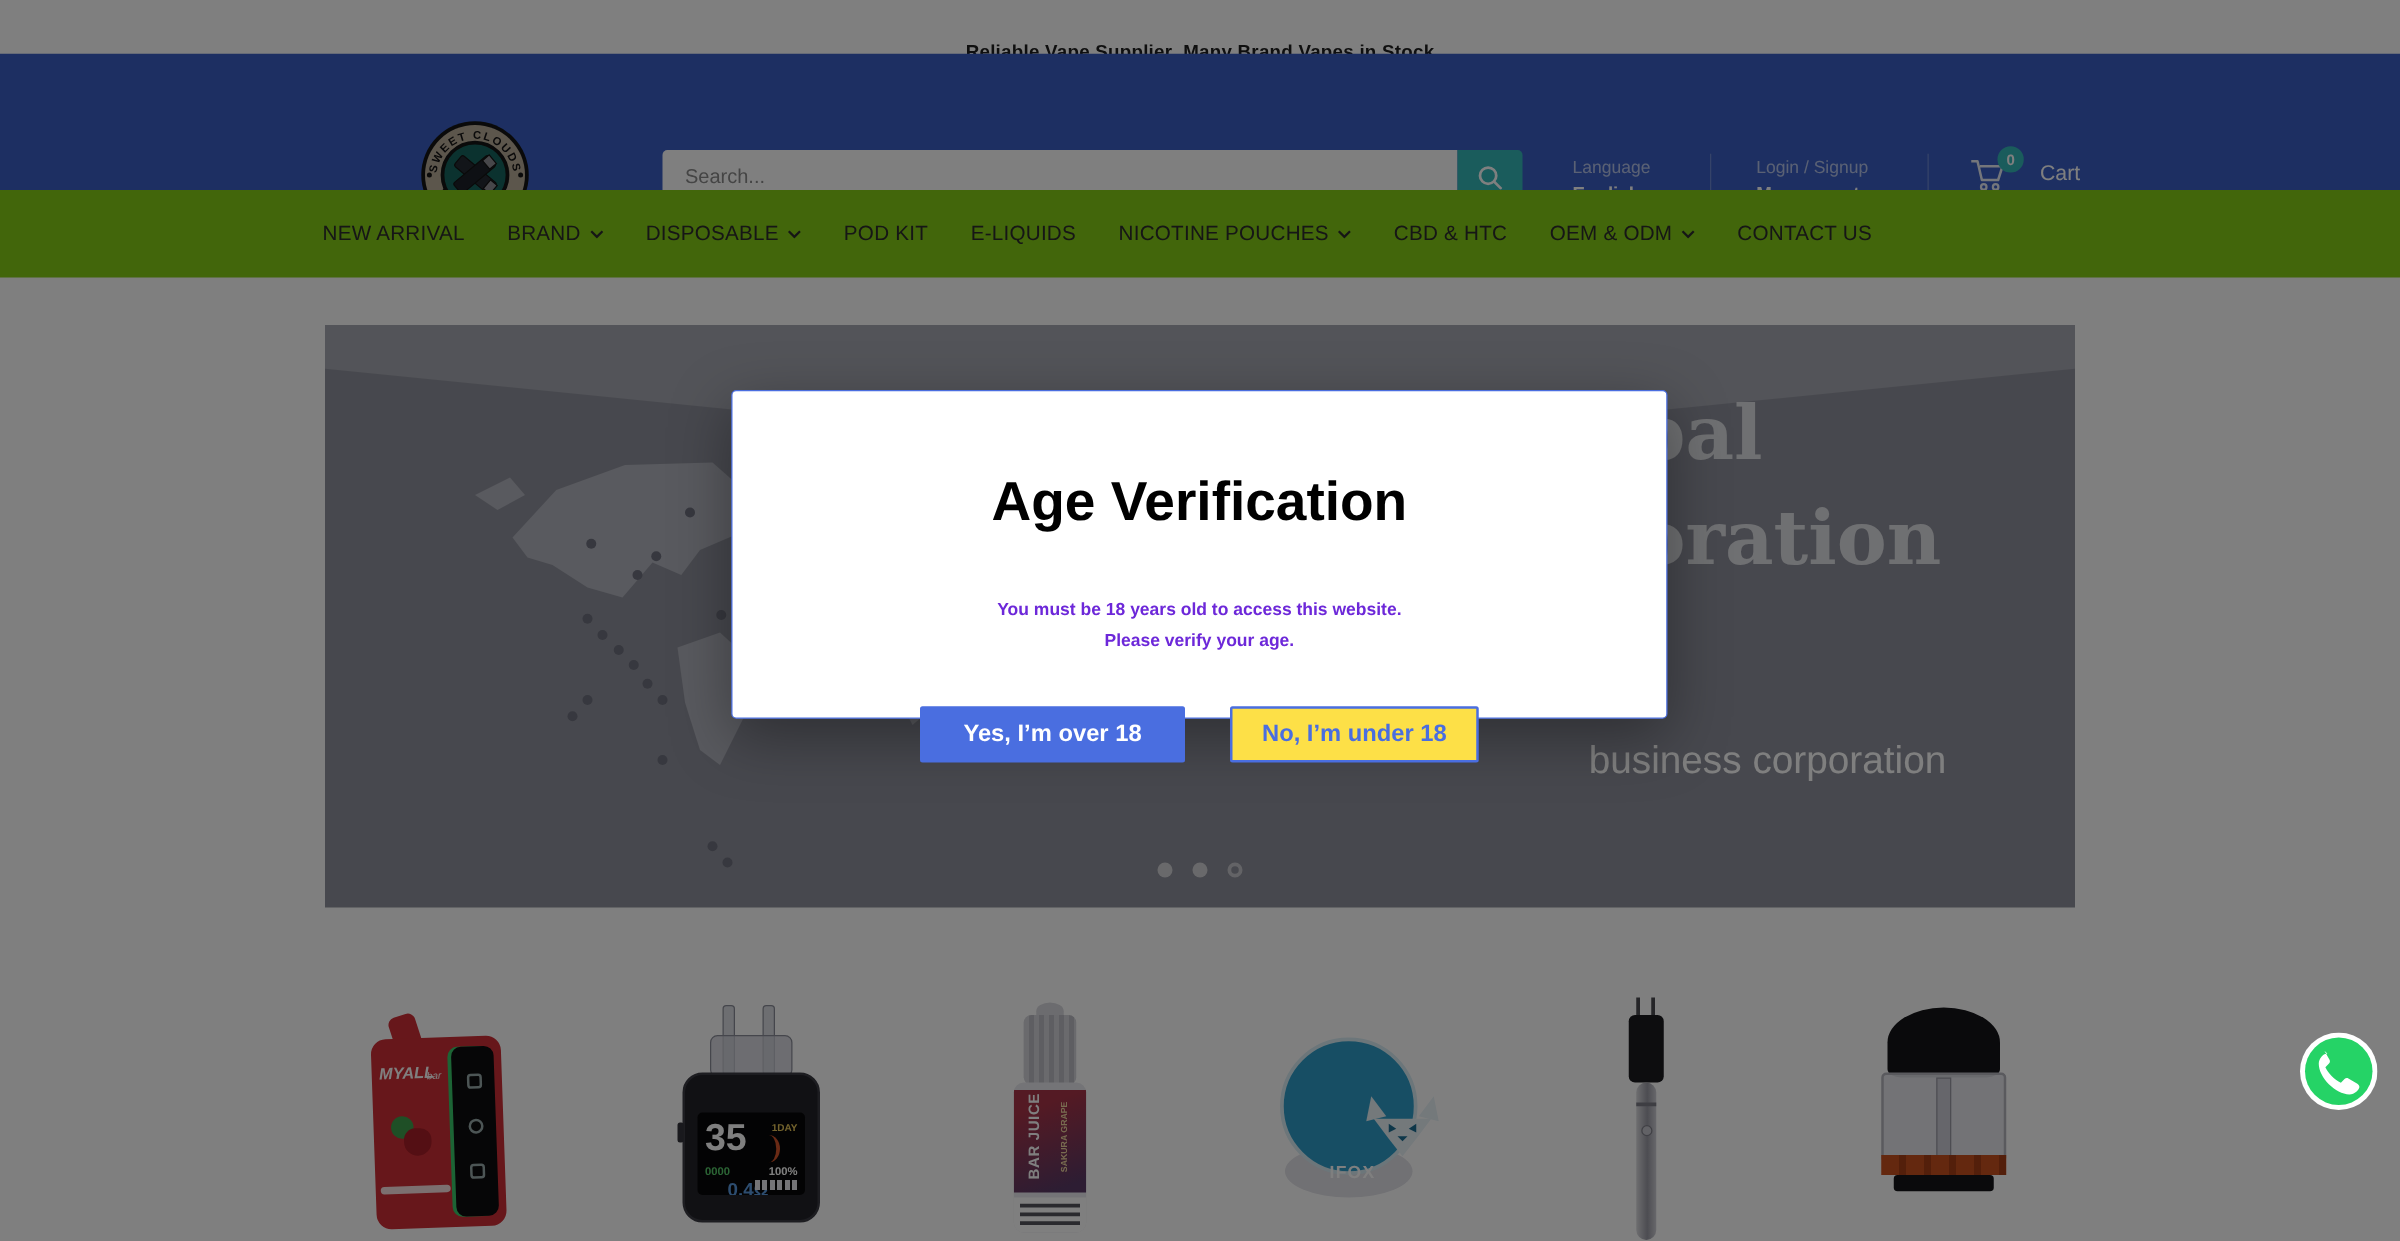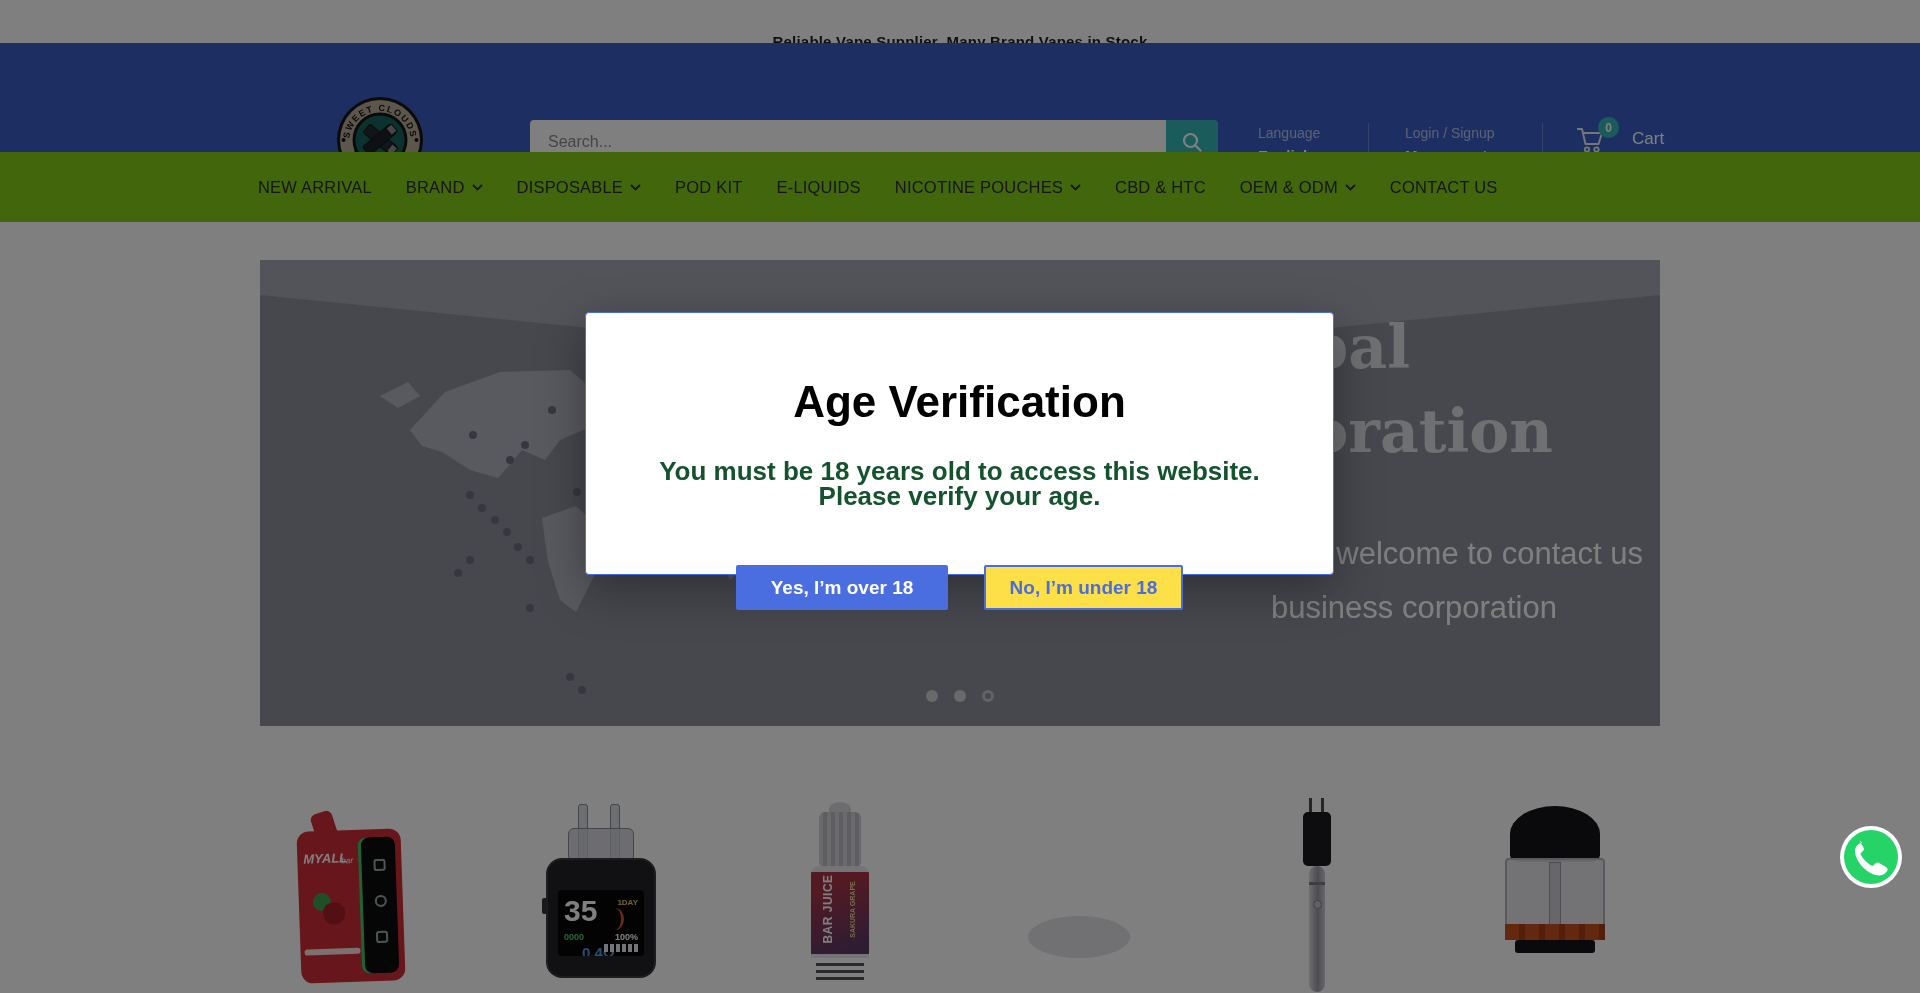--- a/index.html
+++ b/index.html
@@ -118,21 +118,21 @@
   .p6-foot { left:55px; top:142px; width:80px; height:13px; background:#141418; border-radius:3px; }
 
   
   .dim { position:absolute; inset:0; background:rgba(0,0,0,0.5); z-index:40; }
 
   
   .modal { position:absolute; left:585px; top:312px; width:749px; height:263px; background:#ffffff;
     border:1.5px solid #4a6ee0; border-radius:4px; z-index:50;
     box-shadow:0 14px 48px rgba(0,0,0,0.35); text-align:center; }
   .modal h1 { margin-top:64px; font-size:44px; font-weight:bold; color:#000; }
-  .modal .msg { margin-top:32px; font-size:26px; font-weight:bold; color:#14532d; line-height:25px; }
+  .modal .msg { margin-top:48px; font-size:14px; font-weight:bold; color:#6d28d9; line-height:25px; }
   .modal .btns { position:absolute; left:0; top:252px; width:100%; display:flex; justify-content:center; gap:36px; }
   .btn-yes { width:212px; height:45px; background:#4a6ee0; color:#fff; border:none; border-radius:2px;
     font-size:19px; font-weight:bold; font-family:"Liberation Sans",sans-serif; cursor:pointer; }
   .btn-no { width:199px; height:45px; background:#fde047; color:#4a6ee0; border:2px solid #4a6ee0; border-radius:2px;
     font-size:19px; font-weight:bold; font-family:"Liberation Sans",sans-serif; cursor:pointer; }
 
   
   .whatsapp { position:absolute; left:1840px; top:826px; width:62px; height:62px; z-index:60; cursor:pointer; }
 </style>
 </head>
@@ -283,21 +283,20 @@
           <circle cx="310" cy="377" r="4"></circle>
         <circle cx="322" cy="390" r="4"></circle>
           <circle cx="250" cy="160" r="4"></circle>
           <circle cx="265" cy="145" r="4"></circle>
         <circle cx="213" cy="135" r="4"></circle>
           <circle cx="292" cy="110" r="4"></circle>
       </g>
     </svg>
     <div class="hero-h1 l1">Global</div>
     <div class="hero-h1 l2">Corporation</div>
-    <div class="hero-sub l1">welcome to contact us</div>
     <div class="hero-sub l2">business corporation</div>
     <div class="dots">
       <div class="dot"></div>
       <div class="dot"></div>
       <div class="dot ring"></div>
     </div>
   </div>
 
   <div class="product" style="left:269px;">
     <div class="p1-nub"></div>
@@ -342,20 +341,35 @@
       <div class="p3-warn">
         <div class="p3-wline" style="top:5px;"></div>
         <div class="p3-wline" style="top:12px;"></div>
         <div class="p3-wline" style="top:19px;"></div>
       </div>
     </div>
   </div>
 
   <div class="product" style="left:984px;">
     <div class="p4-base"></div>
+    <div class="p4-lid">
+      <svg class="p4-fox" viewBox="0 0 66 52">
+        <g fill="#e8f2f7">
+          <polygon points="8,2 20,18 4,22"></polygon>
+          <polygon points="58,2 46,18 62,22"></polygon>
+          <polygon points="10,20 56,20 44,36 33,50 22,36"></polygon>
+        </g>
+        <g fill="#1c6e93">
+          <polygon points="22,24 28,28 22,31"></polygon>
+          <polygon points="44,24 38,28 44,31"></polygon>
+          <polygon points="33,38 29,34 37,34"></polygon>
+        </g>
+      </svg>
+      <div class="p4-brand">IFOX</div>
+    </div>
   </div>
 
   <div class="product" style="left:1221px;">
     <div class="p5-prong" style="left:88px;"></div>
     <div class="p5-prong" style="left:100px;"></div>
     <div class="p5-usb"></div>
     <div class="p5-rod"></div>
     <div class="p5-ring"></div>
     <div class="p5-btn"></div>
   </div>

